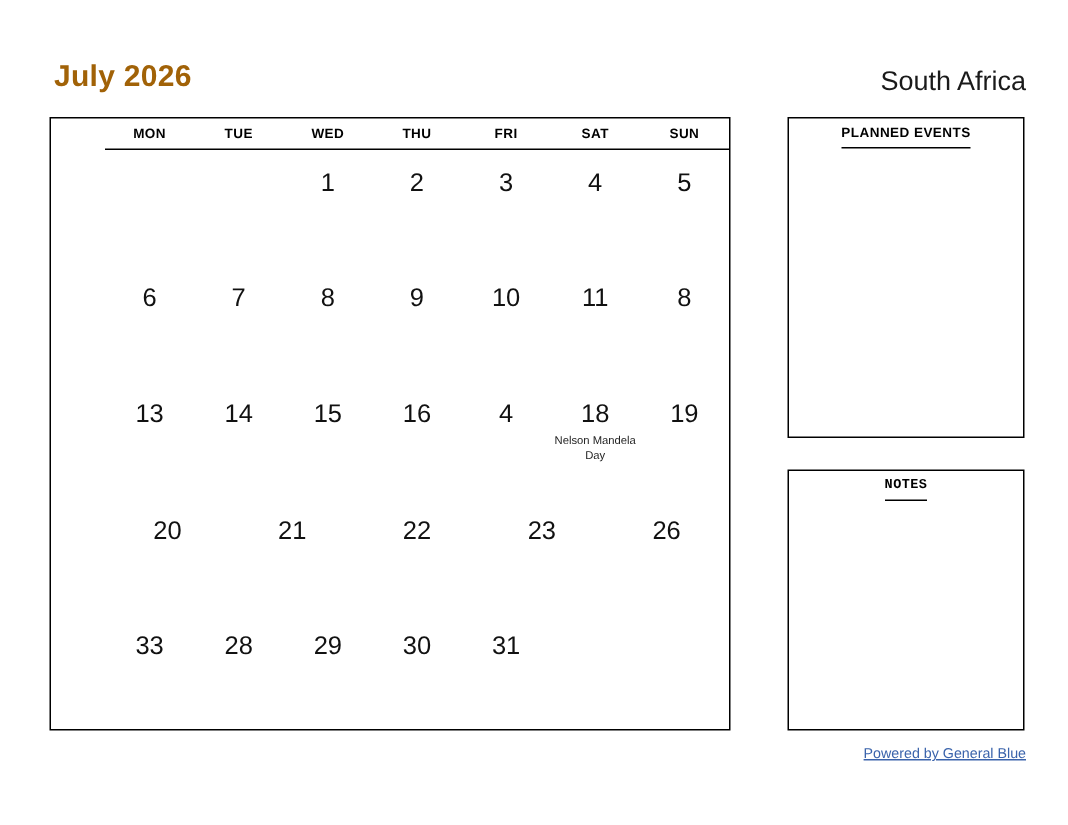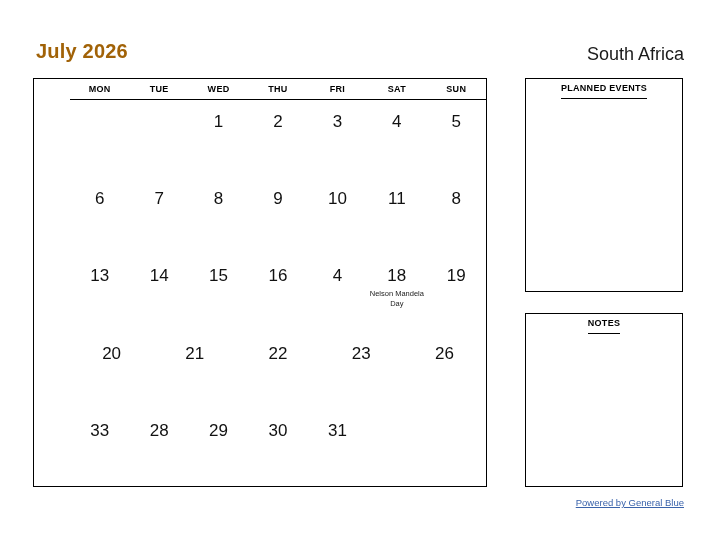--- a/index.html
+++ b/index.html
@@ -109,20 +109,21 @@
     flex-direction: column;
     align-items: center;
   }
   #panel-planned-events {
     top: 78px;
     height: 214px;
   }
   #panel-notes {
     top: 313px;
     height: 174px;
+    font-family: Liberation Mono, monospace;
   }
   .panel-header {
     height: 19px;
     border-bottom: 1px solid #000000;
     text-align: center;
     font-size: 9px;
     font-weight: bold;
     letter-spacing: 0.3px;
     line-height: 19px;
     flex: 0 0 auto;

